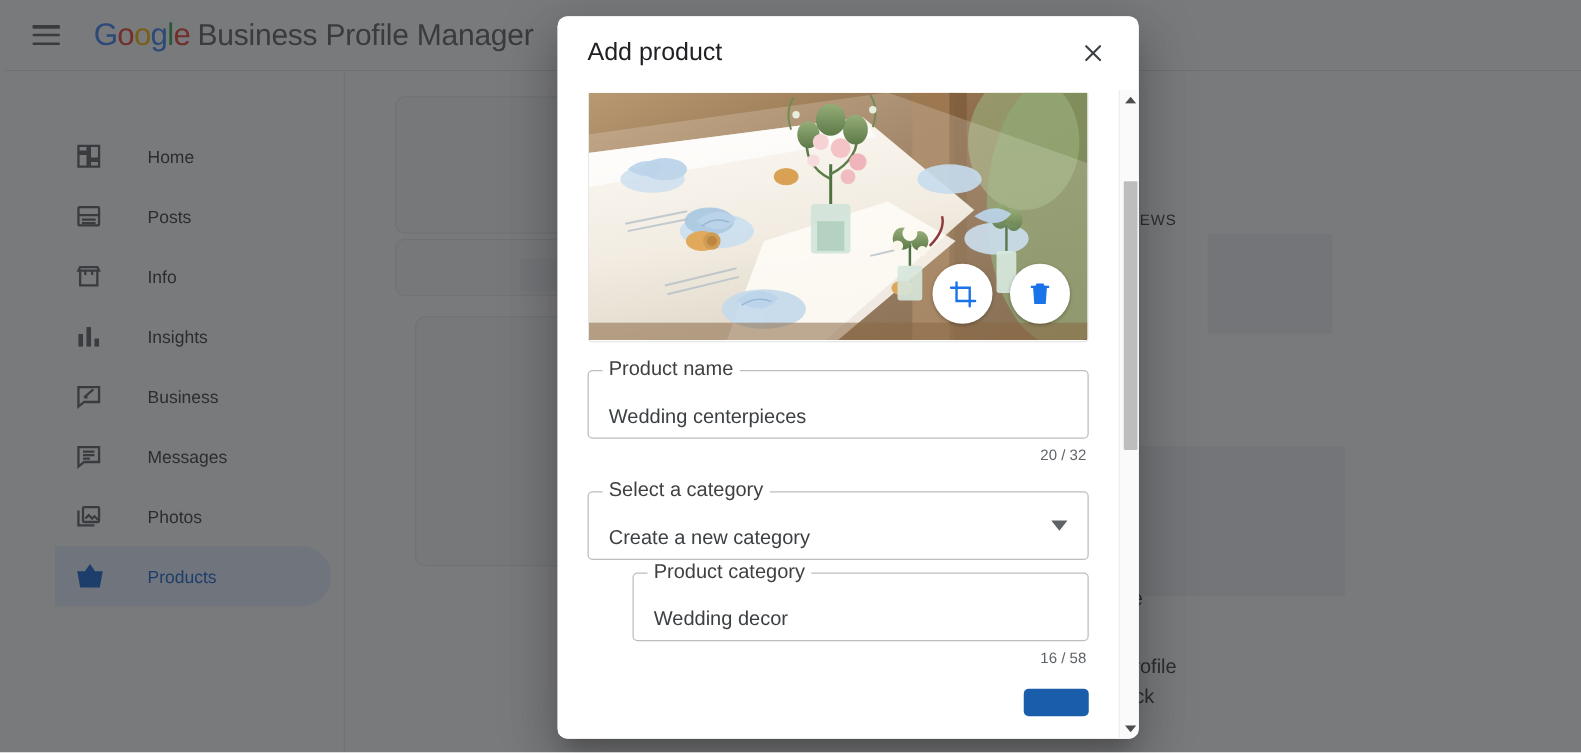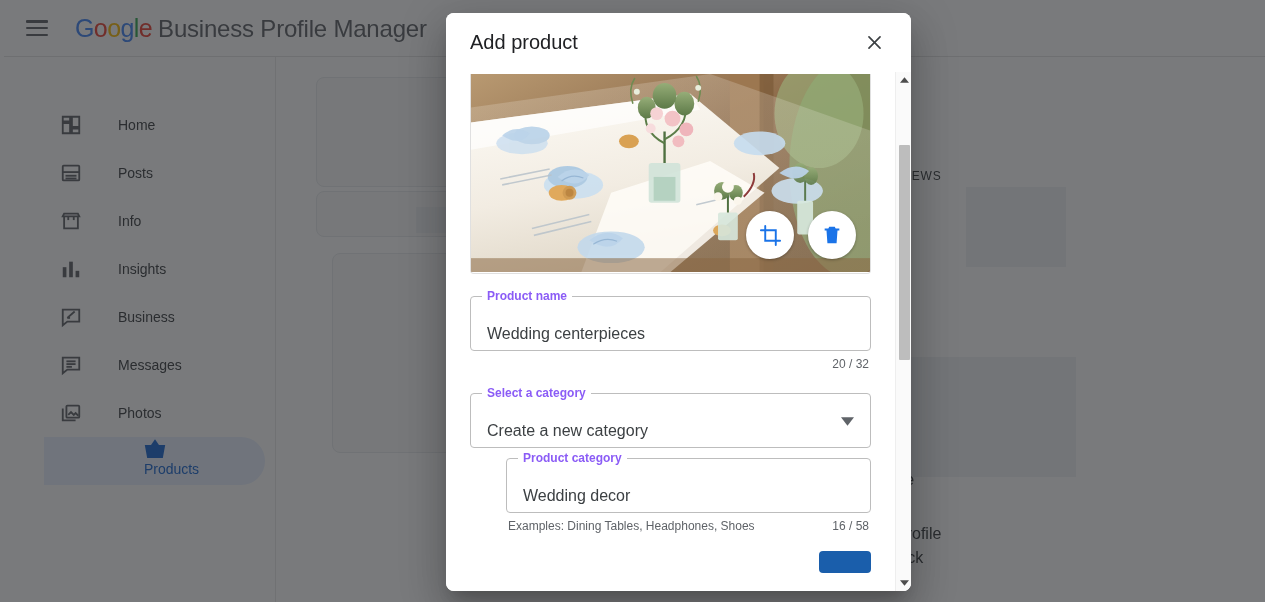--- a/index.html
+++ b/index.html
@@ -28,21 +28,21 @@
   .glogo .b { color:#4285F4; } .glogo .r { color:#EA4335; }
   .glogo .y { color:#FBBC05; } .glogo .g { color:#34A853; }
   .brandtxt { margin-left:6px; }
 
   .sidebar { position:absolute; top:57px; left:0; width:276px; height:545px;
     background:#fff; border-right:1px solid #e8e8e8; padding-top:44px;padding-left:44px; }
   .navitem { position:relative; height:48px; display:flex; align-items:center;
     padding-left:16px; border-radius:0 24px 24px 0; margin-right:10px; cursor:pointer; }
   .navitem .ico { width:40px; display:flex; align-items:center; justify-content:flex-start; }
   .navitem .lbl { font-size:14px; color:#3c4043; margin-left:18px; }
-  .navitem.active { background:#e8f0fe;flex-direction:column; }
+  .navitem.active { background:#e8f0fe; }
   .navitem.active .lbl { color:#1967d2; }
   .navitem.active svg { stroke:#1967d2; fill:#1967d2; }
 
   .content { position:absolute; top:57px; left:276px; right:0; bottom:0; background:#fff; }
   .ghostcard { position:absolute; border:1px solid #e8eaed; border-radius:8px; background:#fafafa; }
   .ghosttab { position:absolute; font-size:12px; color:#3c4043; letter-spacing:.8px; }
   .ghosttext { position:absolute; font-size:16px; color:#3c4043; white-space:nowrap; }
   .ghostbar { position:absolute; background:#f1f3f4; }
 
   
@@ -72,21 +72,21 @@
   .photo svg { display:block; width:100%; height:100%; }
   .imgactions { position:absolute; right:14px; bottom:14px; display:flex; gap:14px; }
   .circbtn { width:48px; height:48px; border-radius:50%; background:#fff;
     box-shadow:0 1px 3px rgba(0,0,0,.3); display:flex; align-items:center; justify-content:center; cursor:pointer; }
 
   
   .field { position:relative; margin-top:22px; }
   .fbox { position:relative; border:1px solid #bdbdbd; border-radius:4px; height:55px;
     display:flex; align-items:center; padding:0 16px; background:#fff; }
   .flegend { position:absolute; top:-8px; left:11px; background:#fff; padding:0 5px;
-    font-size:12px; color:#8b5cf6; line-height:14px;font-weight:bold; }
+    font-size:16px; color:#404040; line-height:14px; }
   .fvalue { font-size:16px; color:#3c4043;margin-top:21px; }
   .fhint { display:flex; justify-content:space-between; margin-top:6px; padding:0 2px; }
   .fhint .ex { font-size:12px; color:#5f6368; }
   .fhint .ct { font-size:12px; color:#5f6368; margin-left:auto; }
   .caret { position:absolute; right:16px; top:50%; transform:translateY(-50%); }
 
   .submit { margin-top:18px; display:flex; justify-content:flex-end; }
   .submit .btn { background:#1a5eab; color:#fff; font-size:14px; letter-spacing:.3px;
     border:none; border-radius:4px; padding:11px 26px; cursor:pointer; }
 
@@ -379,21 +379,20 @@
             </span>
           </div>
         </div>
 
         <div class="field" style="margin-top:10px;padding-left:36px;">
           <div class="fbox">
             <span class="flegend">Product category</span>
             <span class="fvalue">Wedding decor</span>
           </div>
           <div class="fhint">
-            <span class="ex">Examples: Dining Tables, Headphones, Shoes</span>
             <span class="ct">16 / 58</span>
           </div>
         </div>
 
         <div class="submit">
           <button class="btn"></button>
         </div>
 
       </div>
 

